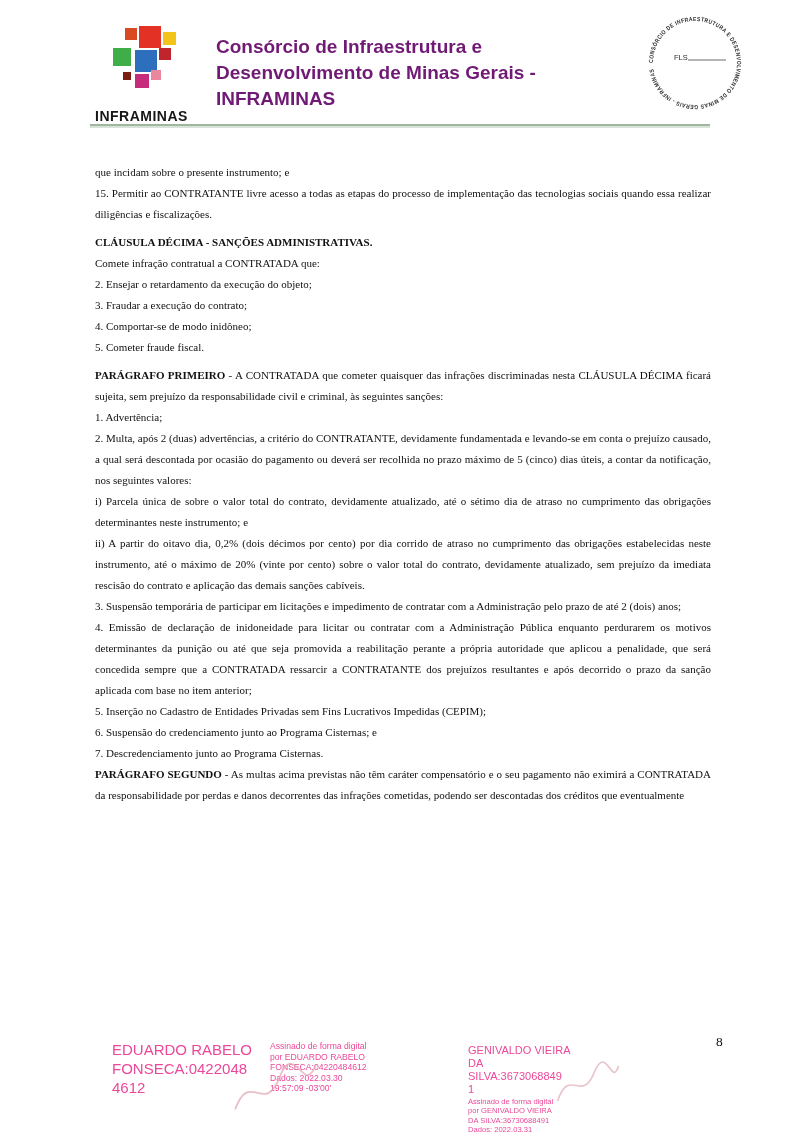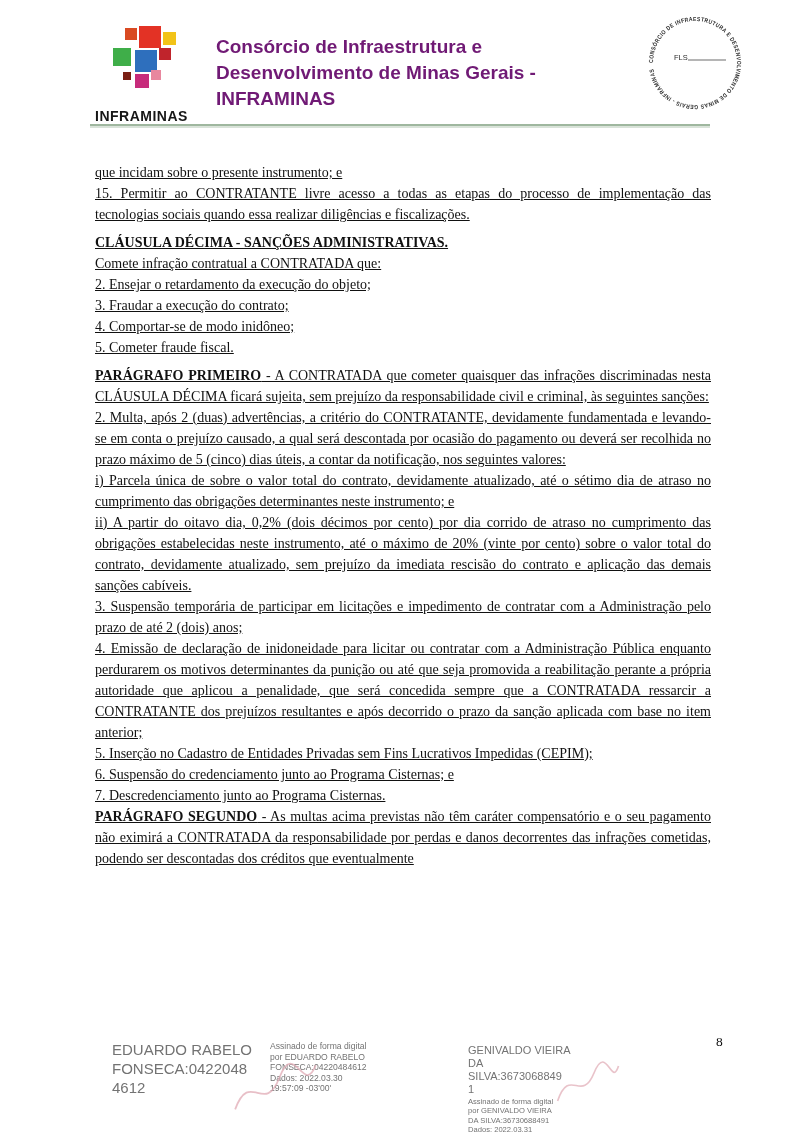--- a/index.html
+++ b/index.html
@@ -29,28 +29,28 @@
     position:absolute; left:216px; top:34px;
     font-family:"Liberation Sans", sans-serif; font-weight:bold;
     font-size:19px; line-height:26px;
   }
   .stamp { position:absolute; left:642px; top:10px; width:106px; height:106px; }
   .rule { position:absolute; left:90px; top:124px; width:620px; height:2px; box-shadow:0 2px 0 #d9e3d9; }
 
   
   .doc {
     position:absolute; left:95px; top:162px; width:616px;
-    font-size:14px; line-height:21px; text-align:justify;text-decoration:underline;
+    font-size:11px; line-height:21px; text-align:justify;
   }
   .doc p { margin:0; }
   .doc p.gap { margin-top:7px; }
   .doc .bold { font-weight:bold; }
 
   
-  .sig { position:absolute; display:flex; font-family:"Liberation Sans", sans-serif; color:#737373; }
+  .sig { position:absolute; display:flex; font-family:"Liberation Sans", sans-serif; color:#ec4899; }
   .sig-left  { left:112px; top:1040px; width:300px; }
   .sig-right { left:468px; top:1044px; width:230px;flex-direction:column; }
   .sig-name-left  { width:158px; font-size:15px;  line-height:19px; }
   .sig-name-right { width:108px; font-size:11px;  line-height:13px; }
   .sig-details-left  { width:118px; font-size:8.6px; line-height:10.6px; padding-top:1px; }
   .sig-details-right { width:110px; font-size:7.6px; line-height:9.4px;  padding-top:1px; }
   .stroke { position:absolute; pointer-events:none; }
   .stroke-left  { left:118px; top:18px; }
   .stroke-right { left:84px;  top:12px; }
   .pagenum { position:absolute; left:716px; top:1034px; font-size:13.5px; }
@@ -99,20 +99,21 @@
   <main class="doc">
       <p><span>que incidam sobre o presente instrumento; e</span></p>
       <p><span>15. Permitir ao CONTRATANTE livre acesso a todas as etapas do processo de implementação das tecnologias sociais quando essa realizar diligências e fiscalizações.</span></p>
       <p class="gap"><span class="bold">CLÁUSULA DÉCIMA - SANÇÕES ADMINISTRATIVAS.</span></p>
       <p><span>Comete infração contratual a CONTRATADA que:</span></p>
       <p><span>2. Ensejar o retardamento da execução do objeto;</span></p>
       <p><span>3. Fraudar a execução do contrato;</span></p>
       <p><span>4. Comportar-se de modo inidôneo;</span></p>
       <p><span>5. Cometer fraude fiscal.</span></p>
       <p class="gap"><span class="bold">PARÁGRAFO PRIMEIRO</span><span> - A CONTRATADA que cometer quaisquer das infrações discriminadas nesta CLÁUSULA DÉCIMA ficará sujeita, sem prejuízo da responsabilidade civil e criminal, às seguintes sanções:</span></p>
+      <p><span>1. Advertência;</span></p>
       <p><span>2. Multa, após 2 (duas) advertências, a critério do CONTRATANTE, devidamente fundamentada e levando-se em conta o prejuízo causado, a qual será descontada por ocasião do pagamento ou deverá ser recolhida no prazo máximo de 5 (cinco) dias úteis, a contar da notificação, nos seguintes valores:</span></p>
       <p><span>i) Parcela única de sobre o valor total do contrato, devidamente atualizado, até o sétimo dia de atraso no cumprimento das obrigações determinantes neste instrumento; e</span></p>
       <p><span>ii) A partir do oitavo dia, 0,2% (dois décimos por cento) por dia corrido de atraso no cumprimento das obrigações estabelecidas neste instrumento, até o máximo de 20% (vinte por cento) sobre o valor total do contrato, devidamente atualizado, sem prejuízo da imediata rescisão do contrato e aplicação das demais sanções cabíveis.</span></p>
       <p><span>3. Suspensão temporária de participar em licitações e impedimento de contratar com a Administração pelo prazo de até 2 (dois) anos;</span></p>
       <p><span>4. Emissão de declaração de inidoneidade para licitar ou contratar com a Administração Pública enquanto perdurarem os motivos determinantes da punição ou até que seja promovida a reabilitação perante a própria autoridade que aplicou a penalidade, que será concedida sempre que a CONTRATADA ressarcir a CONTRATANTE dos prejuízos resultantes e após decorrido o prazo da sanção aplicada com base no item anterior;</span></p>
       <p><span>5. Inserção no Cadastro de Entidades Privadas sem Fins Lucrativos Impedidas (CEPIM);</span></p>
       <p><span>6. Suspensão do credenciamento junto ao Programa Cisternas; e</span></p>
       <p><span>7. Descredenciamento junto ao Programa Cisternas.</span></p>
       <p><span class="bold">PARÁGRAFO SEGUNDO</span><span> - As multas acima previstas não têm caráter compensatório e o seu pagamento não eximirá a CONTRATADA da responsabilidade por perdas e danos decorrentes das infrações cometidas, podendo ser descontadas dos créditos que eventualmente</span></p>
     </main>

